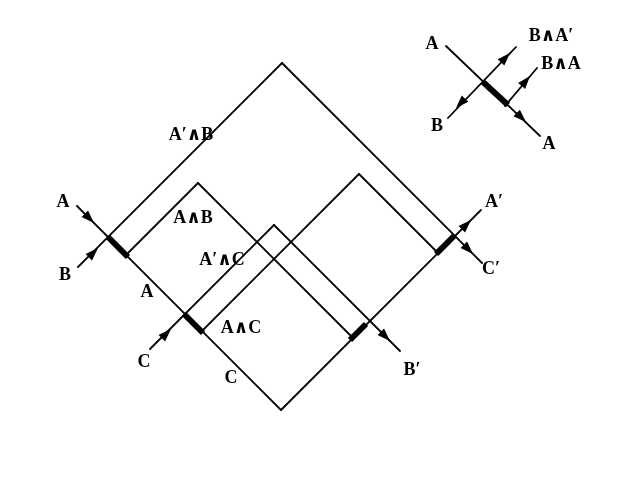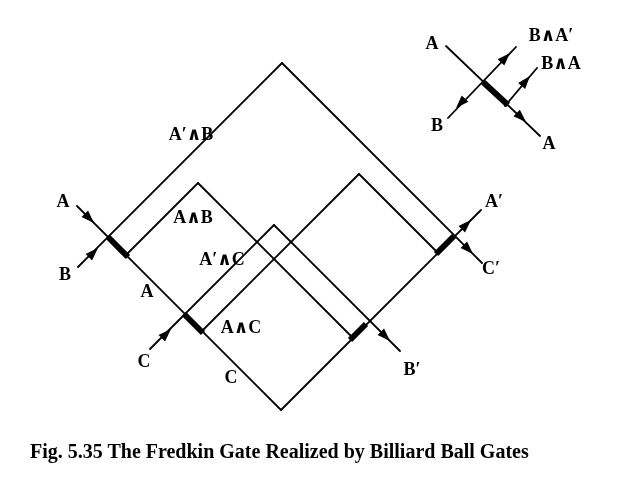--- a/index.html
+++ b/index.html
@@ -78,14 +78,13 @@
       <path d="M0,0 L-13,-4.6 L-13,4.6 Z" class="arrow" transform="translate(526 122) rotate(44)"></path>
       <path d="M0,0 L-13,-4.6 L-13,4.6 Z" class="arrow" transform="translate(510 53) rotate(-46)"></path>
       <path d="M0,0 L-13,-4.6 L-13,4.6 Z" class="arrow" transform="translate(456 108) rotate(134)"></path>
       <path d="M0,0 L-13,-4.6 L-13,4.6 Z" class="arrow" transform="translate(530 76) rotate(-50)"></path>
       <text x="432" y="43" class="lbl" dominant-baseline="central">A</text>
       <text x="437" y="125" class="lbl" dominant-baseline="central">B</text>
       <text x="549" y="143" class="lbl" dominant-baseline="central">A</text>
       <text x="551" y="35" class="lbl" dominant-baseline="central">B∧A′</text>
       <text x="561" y="63" class="lbl" dominant-baseline="central">B∧A</text>
     </svg>
-  <div id="caption">Fig. 5.35 The Fredkin Gate Realized by Billiard Ball Gates</div>
 </div>
 
 </body></html>

